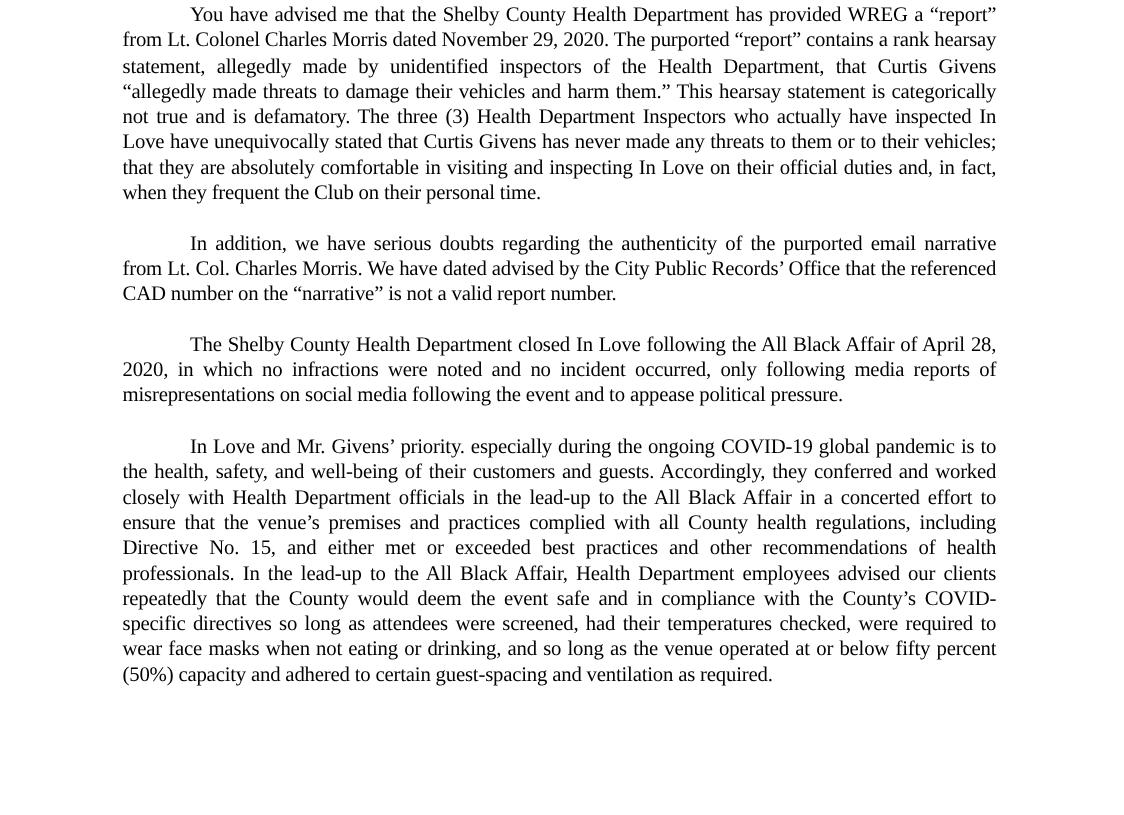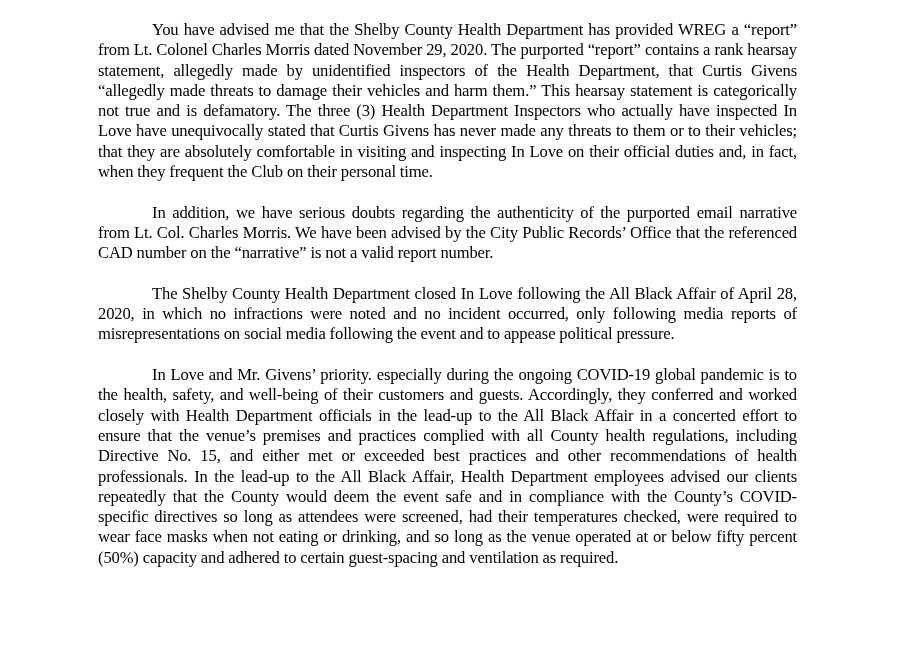--- a/index.html
+++ b/index.html
@@ -9,35 +9,35 @@
     }
     body {
       width: 899px;
       height: 652px;
       overflow: hidden;
       position: relative;
     }
     .page {
       position: absolute;
       left: 98px;
-      top: 20px;
+      top: 2px;
       width: 699px;
       font-family: "Liberation Serif", "DejaVu Serif", serif;
       font-size: 16.6px;
       line-height: 20.3px;
       color: #000000;
     }
     .para {
       margin: 0 0 20.3px 0;
       text-align: justify;
       text-indent: 54px;
       letter-spacing: -0.15px;
     }
   </style>
 </head>
 <body>
 
 <div class="page">
   <p class="para">You have advised me that the Shelby County Health Department has provided WREG a “report” from Lt. Colonel Charles Morris dated November 29, 2020. The purported “report” contains a rank hearsay statement, allegedly made by unidentified inspectors of the Health Department, that Curtis Givens “allegedly made threats to damage their vehicles and harm them.” This hearsay statement is categorically not true and is defamatory.  The three (3) Health Department Inspectors who actually have inspected In Love have unequivocally stated that Curtis Givens has never made any threats to them or to their vehicles; that they are absolutely comfortable in visiting and inspecting In Love on their official duties and, in fact, when they frequent the Club on their personal time.</p>
-  <p class="para">In addition, we have serious doubts regarding the authenticity of the purported email narrative from Lt. Col. Charles Morris.  We have been advised by the City Public Records’ Office that the referenced CAD number on the “narrative” is not a valid report number.</p>
+  <p class="para">In addition, we have serious doubts regarding the authenticity of the purported email narrative from Lt. Col. Charles Morris.  We have dated advised by the City Public Records’ Office that the referenced CAD number on the “narrative” is not a valid report number.</p>
   <p class="para">The Shelby County Health Department closed In Love following the All Black Affair of April 28, 2020, in which no infractions were noted and no incident occurred, only following media reports of misrepresentations on social media following the event and to appease political pressure.</p>
   <p class="para">In Love and Mr. Givens’ priority. especially during the ongoing COVID-19 global pandemic is to the health, safety, and well-being of their customers and guests.  Accordingly, they conferred and worked closely with Health Department officials in the lead-up to the All Black Affair in a concerted effort to ensure that the venue’s premises and practices complied with all County health regulations, including Directive No. 15, and either met or exceeded best practices and other recommendations of health professionals.  In the lead-up to the All Black Affair, Health Department employees advised our clients repeatedly that the County would deem the event safe and in compliance with the County’s COVID-specific directives so long as attendees were screened, had their temperatures checked, were required to wear face masks when not eating or drinking, and so long as the venue operated at or below fifty percent (50%) capacity and adhered to certain guest-spacing and ventilation as required.</p>
 </div>
 
 </body></html>

